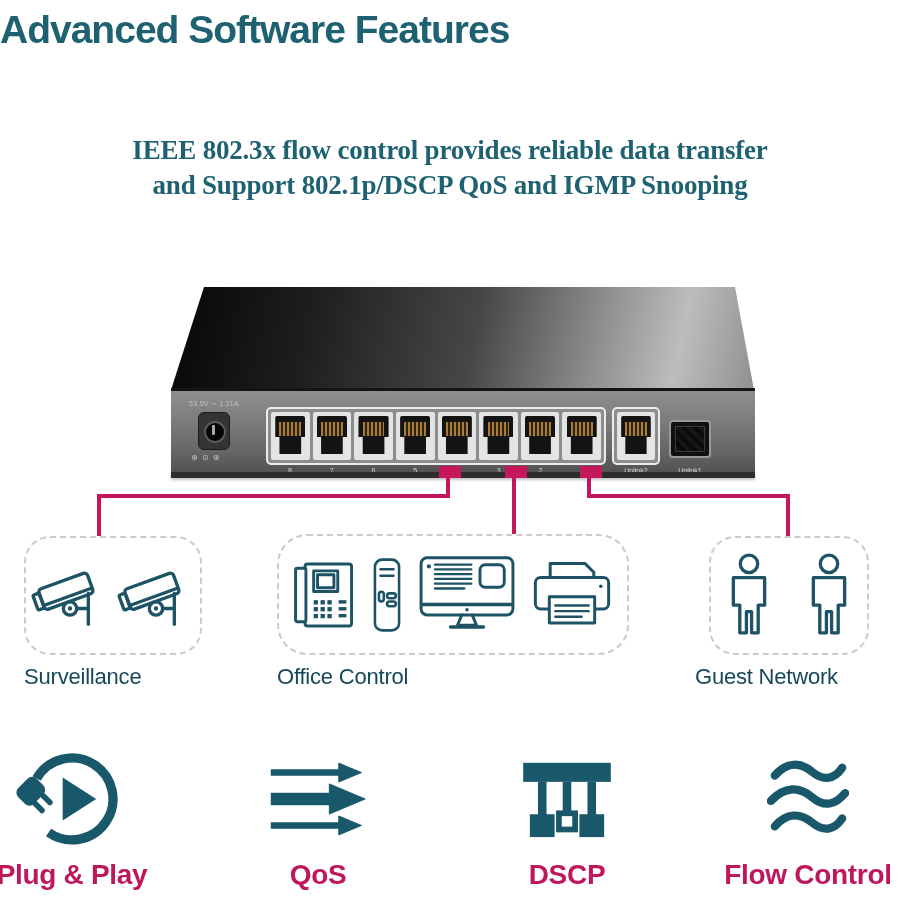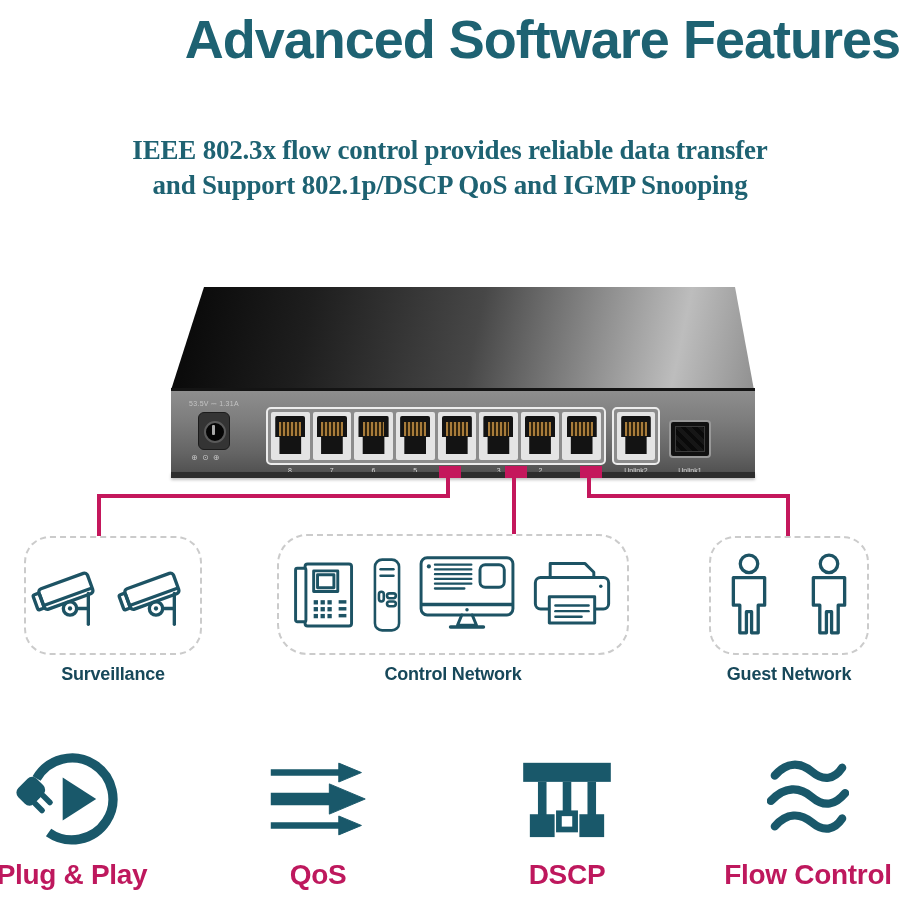--- a/index.html
+++ b/index.html
@@ -1,21 +1,21 @@
 <!DOCTYPE html>
 <html><head>
 <meta charset="utf-8">
 <style>
   html,body{margin:0;padding:0;background:#fff;}
   #canvas{position:relative;width:900px;height:900px;background:#ffffff;overflow:hidden;
           font-family:"Liberation Sans","DejaVu Sans",sans-serif;}
   .abs{position:absolute;}
 
   
-  .title{left:0;top:8px;width:900px;text-align:right;font-size:54px;font-weight:700;
+  .title{left:0;top:8px;width:900px;text-align:left;font-size:39px;font-weight:700;
          color:#1e6272;letter-spacing:-1px;}
   .subtitle{left:0;top:133px;width:900px;text-align:center;font-size:27px;font-weight:700;
             color:#1e6272;line-height:35px;letter-spacing:-0.2px;font-family:Liberation Serif, serif;}
 
   
   .device{left:170px;top:284px;width:586px;height:194px;}
   .dev-top{position:absolute;left:0;top:0;width:586px;height:106px;
            clip-path:polygon(34px 3px,565px 3px,584px 106px,1px 106px);
            background:linear-gradient(102deg,#0b0b0b 5%,#1e1e1e 24%,#474747 52%,#8d8d8d 72%,#bdbdbd 86%,#8f8f8f 100%);}
   .dev-front{position:absolute;left:1px;top:104px;width:584px;height:86px;box-sizing:border-box;
@@ -51,21 +51,21 @@
 
   
   .pink{background:#c4175c;}
 
   
   .gbox{box-sizing:border-box;border:2px dashed #cbcbcb;background:#fff;
         display:flex;align-items:center;justify-content:center;}
   .box-surv{left:24px;top:536px;width:178px;height:119px;border-radius:26px;gap:6px;}
   .box-office{left:277px;top:534px;width:352px;height:121px;border-radius:30px;gap:16px;}
   .box-guest{left:709px;top:536px;width:160px;height:119px;border-radius:26px;gap:34px;}
-  .cap{font-size:18px;font-weight:700;color:#17485a;text-align:center;letter-spacing:-0.2px;}
+  .cap{font-size:22px;font-weight:400;color:#17485a;text-align:left;letter-spacing:-0.2px;}
   .cap-surv{left:24px;top:664px;width:178px;}
   .cap-office{left:277px;top:664px;width:352px;}
   .cap-guest{left:695px;top:664px;width:188px;}
 
   .oicon{color:#1d5364;}   
   .ficon{color:#19586a;}   
 
   
   .feat{position:absolute;top:744px;width:200px;display:flex;flex-direction:column;align-items:center;}
   .f1{left:-28px;} .f2{left:218px;justify-content:space-between;} .f3{left:467px;} .f4{left:708px;}
@@ -264,21 +264,21 @@
         <circle cx="80" cy="30" r="2" fill="currentColor" stroke="none"></circle>
         <rect x="21" y="42" width="52" height="30" fill="#fff"></rect>
         <g stroke-width="2.8">
           <line x1="28" y1="52" x2="66" y2="52"></line>
           <line x1="28" y1="58.5" x2="66" y2="58.5"></line>
           <line x1="28" y1="65" x2="58" y2="65"></line>
         </g>
       </g>
     </svg>
   </div>
-  <div class="abs cap cap-office">Control Network</div>
+  <div class="abs cap cap-office">Office Control</div>
 
   <div class="abs gbox box-guest">
     <svg class="oicon" width="46" height="86" viewBox="0 0 50 92">
       <g fill="none" stroke="currentColor" stroke-width="3.6" stroke-linejoin="round">
         <circle cx="25" cy="11" r="9.5"></circle>
         <path d="M8 26 H42 V56 H35 V86 H27.8 V63 H22.2 V86 H15 V56 H8 Z"></path>
       </g>
     </svg>
     <svg class="oicon" width="46" height="86" viewBox="0 0 50 92">
       <g fill="none" stroke="currentColor" stroke-width="3.6" stroke-linejoin="round">

